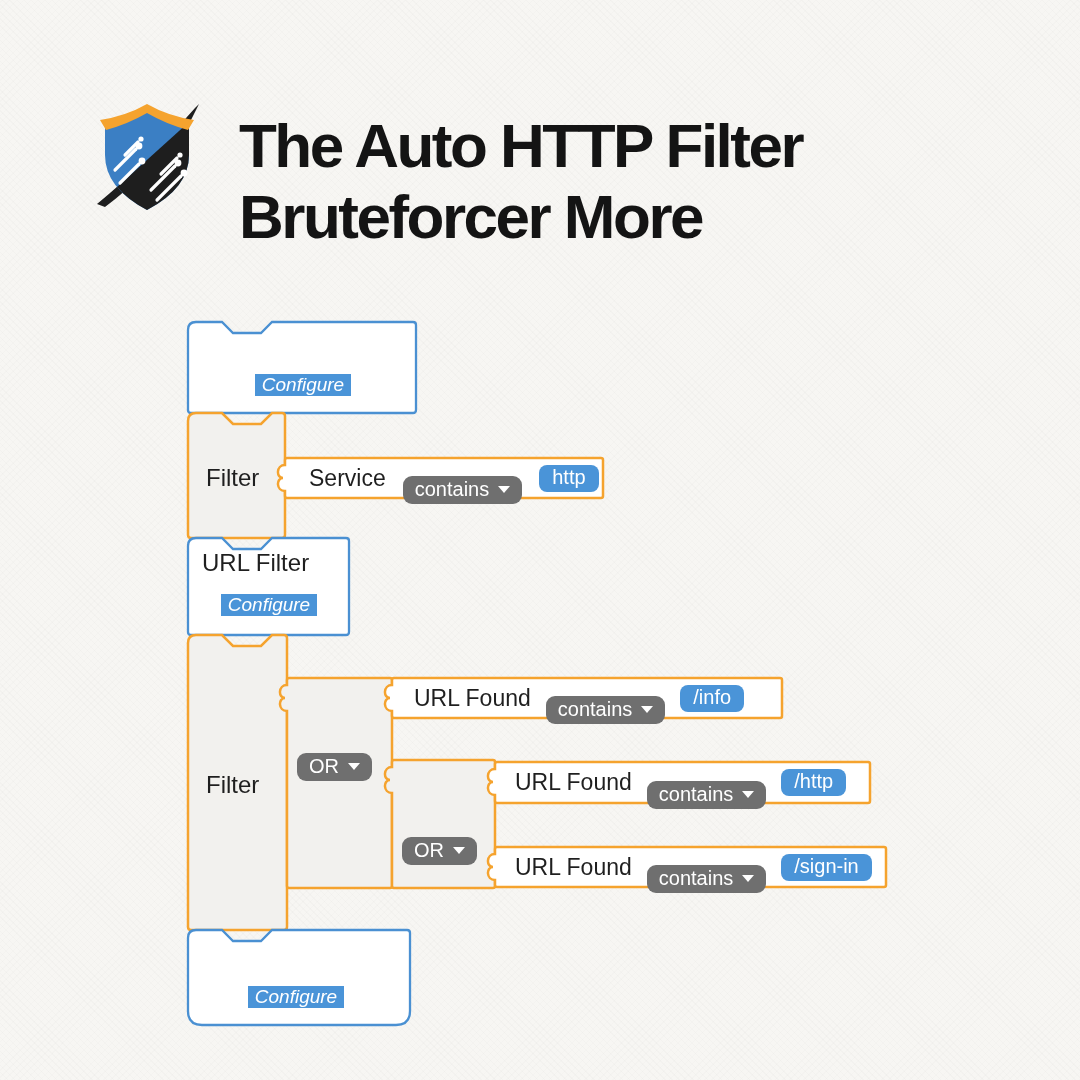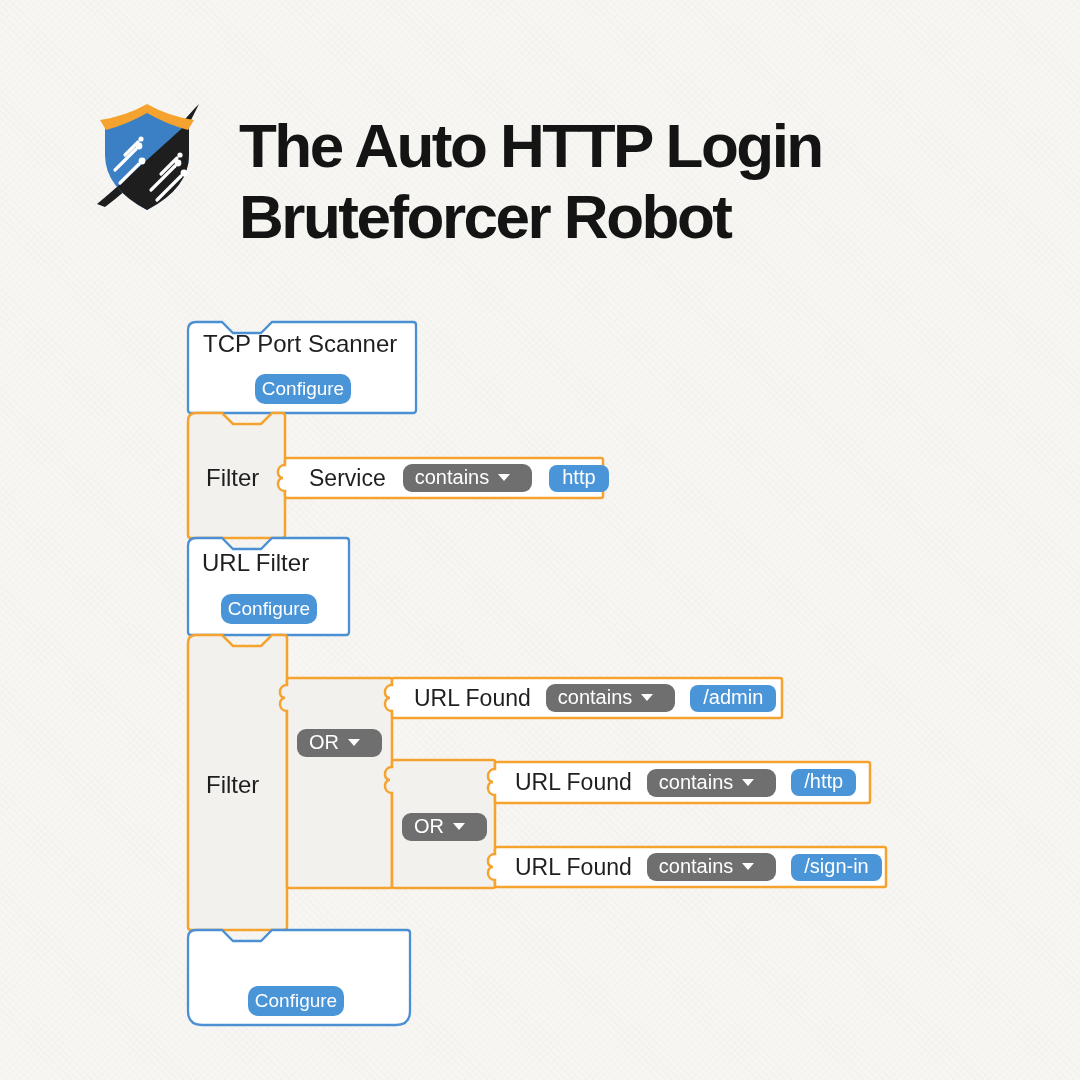--- a/index.html
+++ b/index.html
@@ -22,27 +22,27 @@
     font-size:62px;font-weight:bold;letter-spacing:-2.5px;line-height:71px;color:var(--title);
   }
   
   .diagram-svg{left:0;top:0;width:1080px;height:1080px;}
   
   .block-title{font-size:24px;color:var(--text-dark);white-space:nowrap;}
   .row{display:flex;align-items:center;white-space:nowrap;}
   .field-label{font-size:23px;color:var(--text-dark);}
   .btn{
     display:flex;align-items:center;justify-content:center;
-    background:var(--blue);color:#fff;font-size:19px;border-radius:10px;
-    width:96px;height:30px;cursor:pointer;border:none;
+    background:var(--blue);color:#fff;font-size:19px;border-radius:0;
+    width:96px;height:22px;cursor:pointer;border:none;font-style:italic;
   }
   .dropdown{
     display:inline-flex;align-items:center;gap:9px;
     background:var(--badge-gray);color:#fff;font-size:20px;
-    border-radius:9px;padding:3px 22px 4px 12px;height:28px;cursor:pointer;
+    border-radius:9px;padding:3px 12px 4px 12px;height:28px;cursor:pointer;margin-top:24px;
   }
   .caret{
     width:0;height:0;border-left:6px solid transparent;border-right:6px solid transparent;
     border-top:7px solid #fff;display:inline-block;
   }
   .chip{
     display:inline-flex;align-items:center;justify-content:center;
     background:var(--blue);color:#fff;font-size:20px;border-radius:8px;
     padding:2px 13px 4px 13px;height:27px;cursor:pointer;
   }
@@ -75,22 +75,22 @@
       <circle cx="44" cy="46" r="3.4"></circle>
         <circle cx="47" cy="61" r="3.4"></circle>
         <circle cx="46" cy="39" r="2.6"></circle>
       <circle cx="83" cy="63" r="3.4"></circle>
         <circle cx="89" cy="73" r="3.4"></circle>
         <circle cx="85" cy="55" r="2.6"></circle>
     </g>
   </svg>
 
   <div class="abs title">
-    <div>The Auto HTTP Login</div>
-    <div>Bruteforcer Robot</div>
+    <div>The Auto HTTP Filter</div>
+    <div>Bruteforcer More</div>
   </div>
 
   <svg class="abs diagram-svg" viewBox="0 0 1080 1080">
 
     <path d="M188,330 Q188,322 196,322 H222 L233,333 H261 L272,322 H413 Q416,322 416,325 V410 Q416,413 413,413 H191 Q188,413 188,410 Z" fill="#FFFFFF" stroke="#4A90D2" stroke-width="2.3"></path>
 
     <path d="M188,421 Q188,413 196,413 H222 L233,424 H261 L272,413 H282 Q285,413 285,416 V535 Q285,538 282,538 H191 Q188,538 188,535 Z" fill="#F2F1EE" stroke="#F5A32E" stroke-width="2.5"></path>
 
     <path d="M287,458 H601 Q603,458 603,460 V496 Q603,498 601,498 H287 Q285,498 285,496 V491 c-9,0 -9,-13 -2,-13 c-7,0 -7,-13 2,-13 V460 Q285,458 287,458 Z" fill="#FFFFFF" stroke="#F5A32E" stroke-width="2.5"></path>
 
@@ -104,21 +104,20 @@
 
     <path d="M394,760 H493 Q495,760 495,762 V886 Q495,888 493,888 H394 Q392,888 392,886 V793 c-9,0 -9,-13 -2,-13 c-7,0 -7,-13 2,-13 V762 Q392,760 394,760 Z" fill="#F2F1EE" stroke="#F5A32E" stroke-width="2.5"></path>
 
     <path d="M497,762 H868 Q870,762 870,764 V801 Q870,803 868,803 H497 Q495,803 495,801 V795 c-9,0 -9,-13 -2,-13 c-7,0 -7,-13 2,-13 V764 Q495,762 497,762 Z" fill="#FFFFFF" stroke="#F5A32E" stroke-width="2.5"></path>
 
     <path d="M497,847 H884 Q886,847 886,849 V885 Q886,887 884,887 H497 Q495,887 495,885 V880 c-9,0 -9,-13 -2,-13 c-7,0 -7,-13 2,-13 V849 Q495,847 497,847 Z" fill="#FFFFFF" stroke="#F5A32E" stroke-width="2.5"></path>
 
     <path d="M188,938 Q188,930 196,930 H222 L233,941 H261 L272,930 H407 Q410,930 410,933 V1011 Q410,1025 396,1025 H202 Q188,1025 188,1011 Z" fill="#FFFFFF" stroke="#4A90D2" stroke-width="2.3"></path>
   </svg>
 
-  <div class="abs block-title" style="left:203px;top:330px;">TCP Port Scanner</div>
   <div class="abs btn" style="left:255px;top:374px;">Configure</div>
 
   <div class="abs field-label" style="left:206px;top:464px;font-size:24px;">Filter</div>
   <div class="abs row" style="left:285px;top:458px;width:318px;height:40px;padding-left:24px;gap:17px;">
     <span class="field-label">Service</span>
     <span class="dropdown">
       <span>contains</span>
       <span class="caret"></span>
     </span>
     <span class="chip">http</span>
@@ -133,21 +132,21 @@
     <span>OR</span>
     <span class="caret"></span>
   </span>
 
   <div class="abs row" style="left:392px;top:678px;width:390px;height:40px;padding-left:22px;gap:15px;">
     <span class="field-label">URL Found</span>
     <span class="dropdown">
       <span>contains</span>
       <span class="caret"></span>
     </span>
-    <span class="chip">/admin</span>
+    <span class="chip">/info</span>
   </div>
 
   <span class="abs dropdown" style="left:402px;top:813px;">
     <span>OR</span>
     <span class="caret"></span>
   </span>
 
   <div class="abs row" style="left:495px;top:762px;width:375px;height:41px;padding-left:20px;gap:15px;">
     <span class="field-label">URL Found</span>
     <span class="dropdown">

